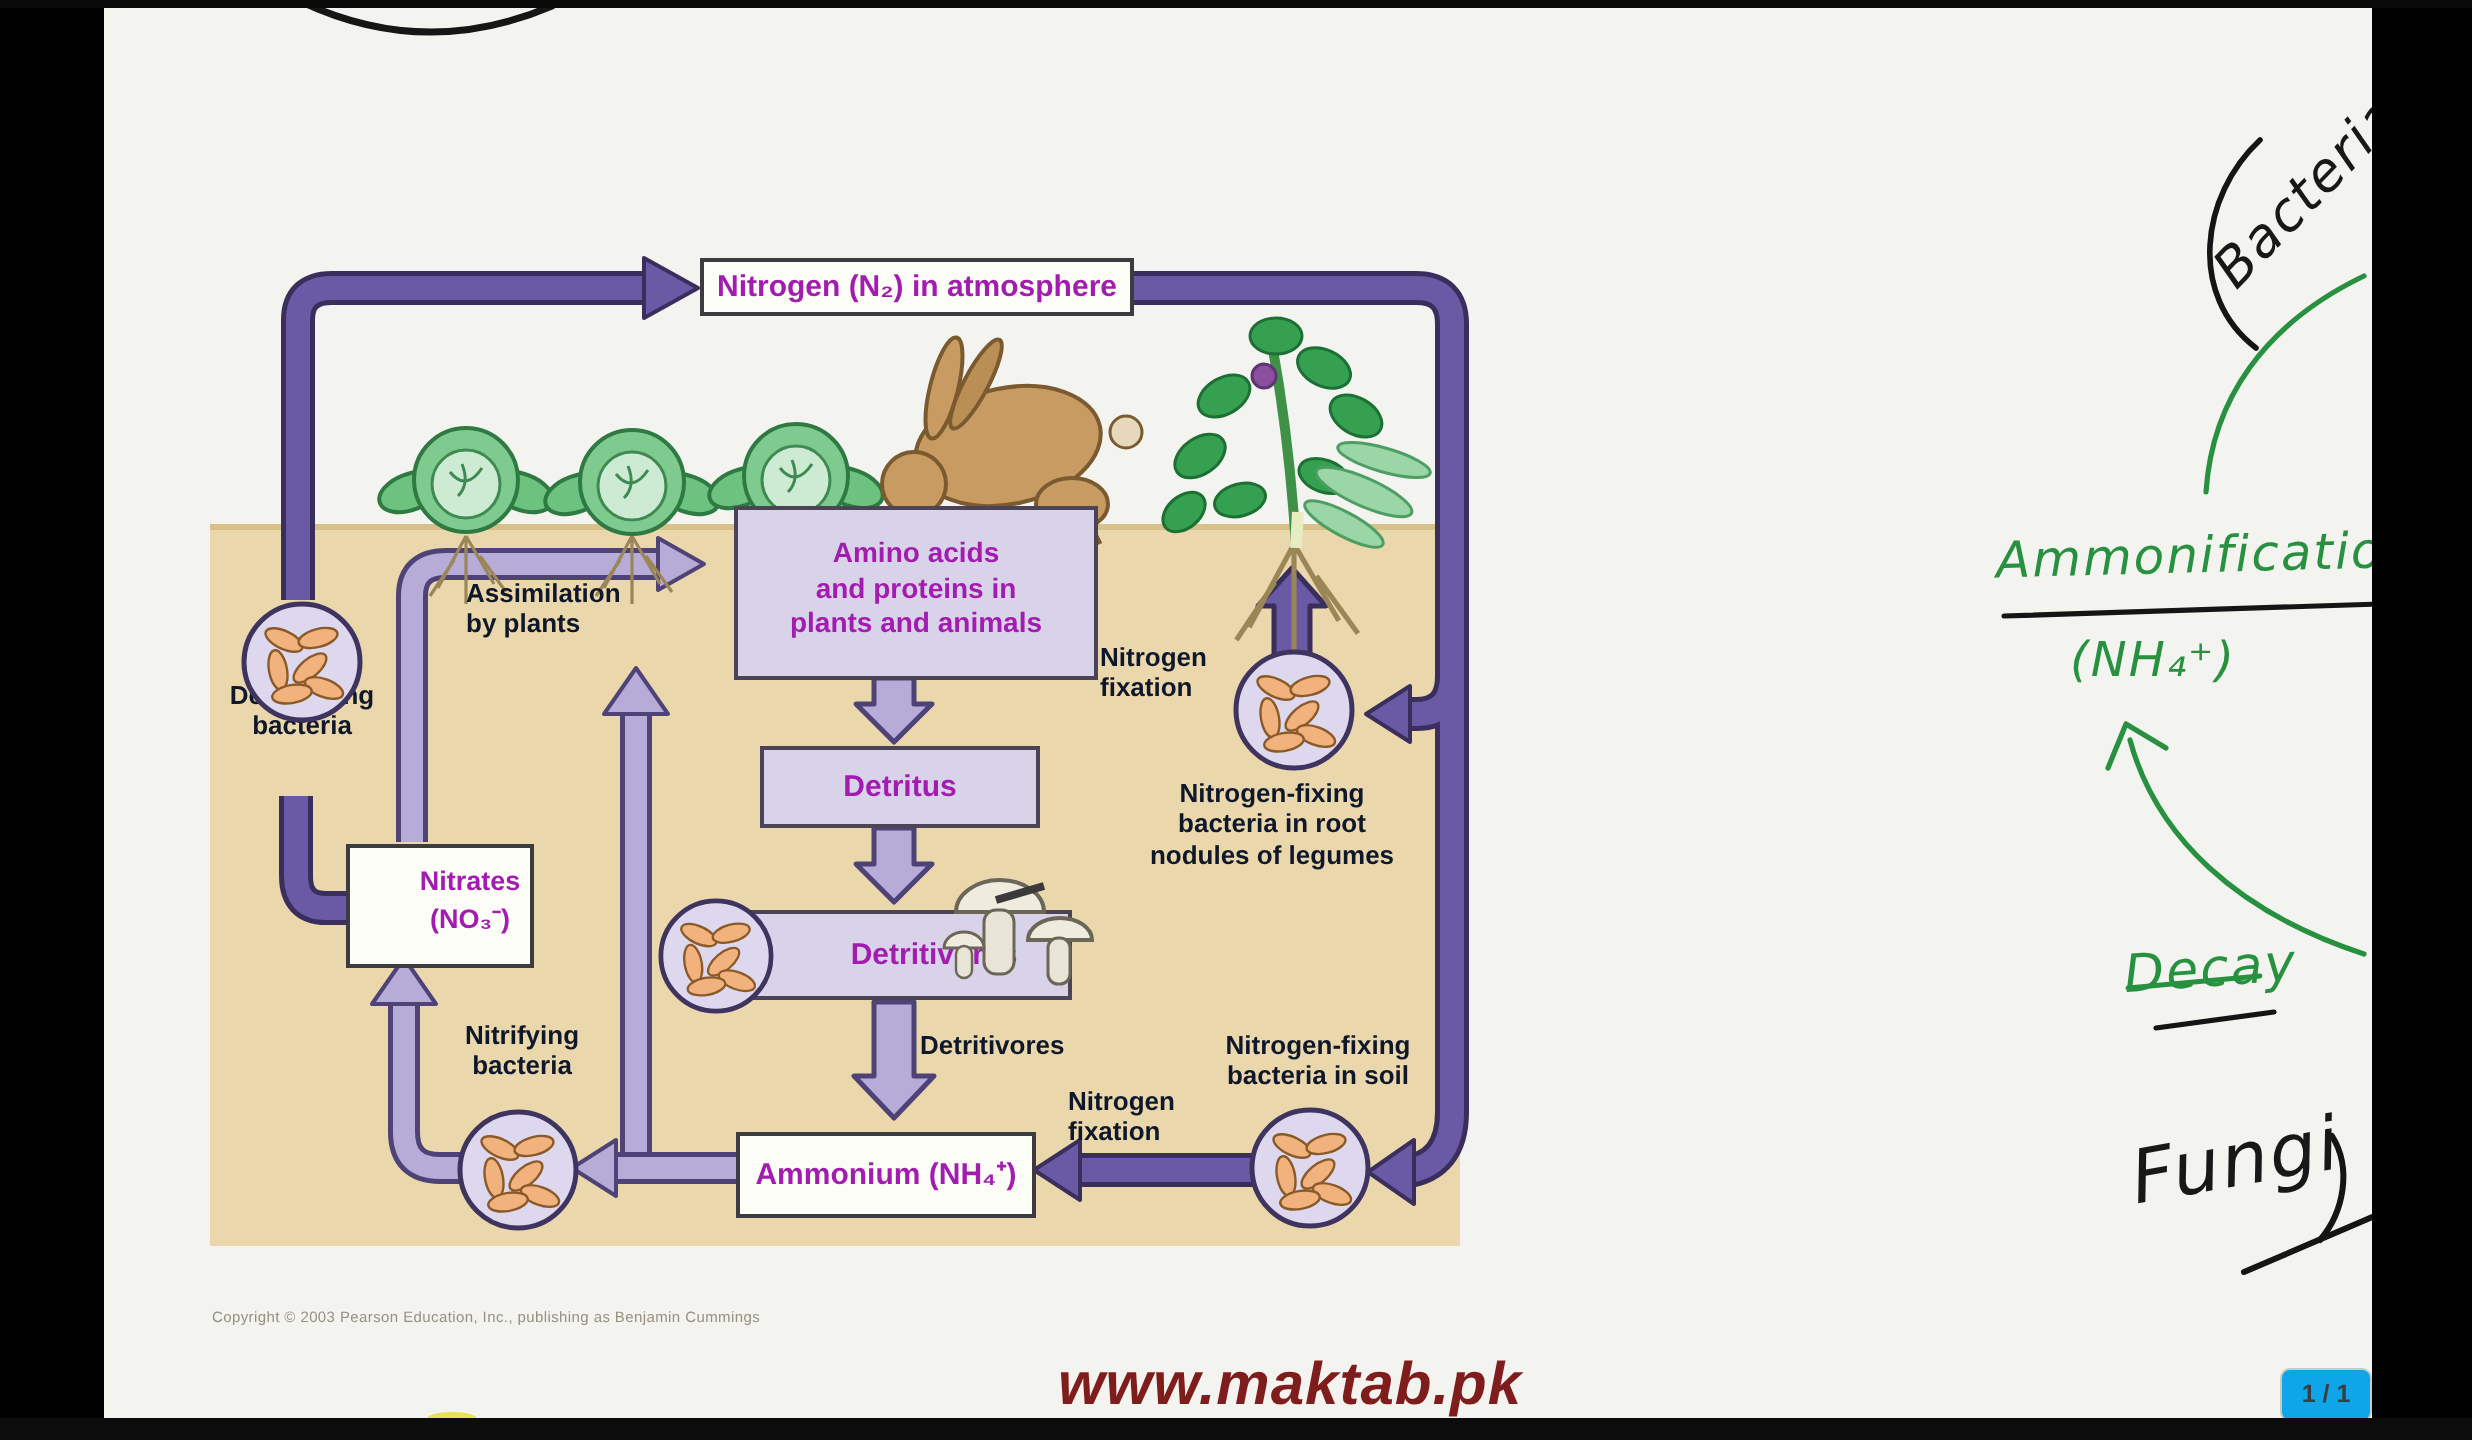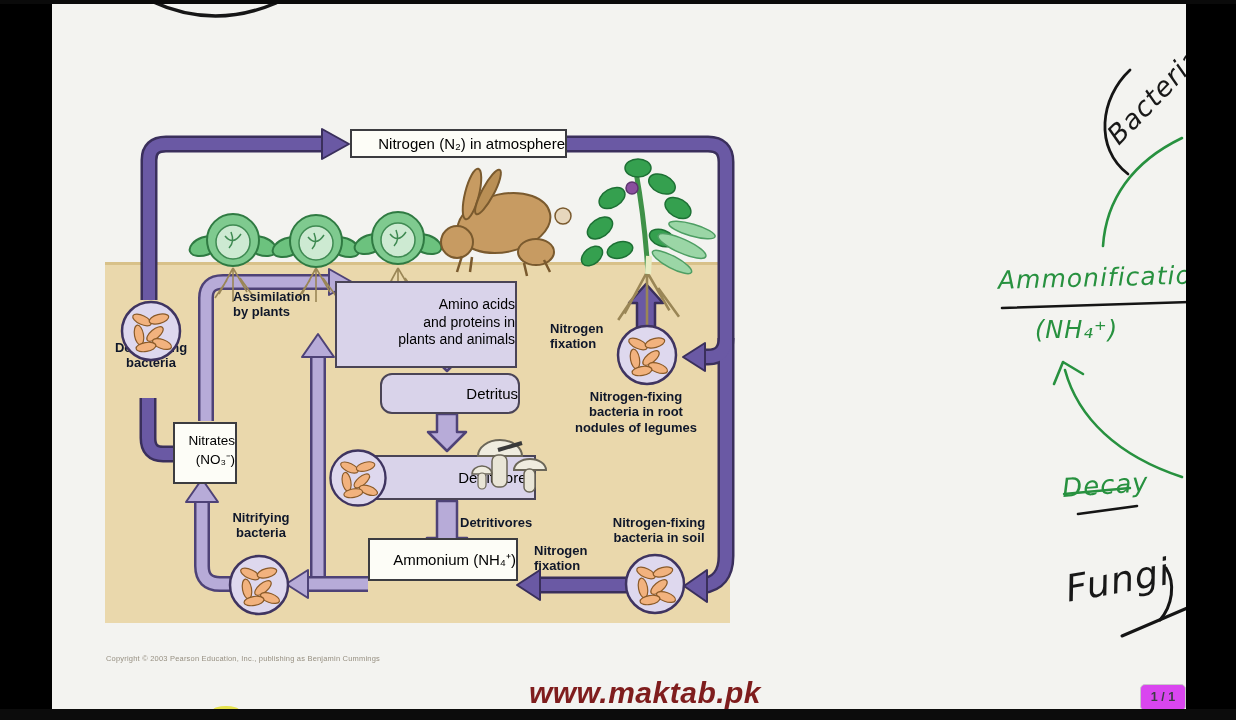--- a/index.html
+++ b/index.html
@@ -10,34 +10,34 @@
   .bar{position:absolute;background:#000;z-index:10;}
   #bar-left{left:0;top:0;width:52px;height:720px;}
   #bar-right{left:1186px;top:0;width:50px;height:720px;}
   #bar-top{left:0;top:0;width:1236px;height:4px;background:#0a0a0a;}
   #bar-bottom{left:0;top:709px;width:1236px;height:11px;background:#0c0c0c;z-index:12;}
   
   #soil{left:105px;top:262px;width:625px;height:358px;background:#ead8ac;
         border-top:3px solid #d8c189;z-index:1;}
   svg.layer{position:absolute;left:0;top:0;z-index:2;pointer-events:none;}
   svg.layer-top{z-index:4;}
-  .dbox{position:absolute;z-index:3;text-align:right;color:#000000;
-        font-weight:normal;white-space:pre-line;}
+  .dbox{position:absolute;z-index:3;text-align:center;color:#a21caf;
+        font-weight:bold;white-space:pre-line;}
   .white-box{background:#fdfdf7;border:2px solid #3c3c40;}
   .lav-box{background:#d9d3ea;border:2px solid #4a4456;}
   .lbl{position:absolute;z-index:3;color:#0f172a;font-weight:bold;
        font-size:13px;line-height:1.18;white-space:pre-line;}
   .center{text-align:center;} .right{}
   #title-box{left:350px;top:129px;width:213px;height:25px;line-height:25px;font-size:15px;}
-  #amino-box{left:335px;top:253px;width:178px;height:70px;font-size:14px;padding-top:13px;line-height:1.25;margin-top:28px;}
-  #detritus-box{left:380px;top:373px;width:136px;height:37px;line-height:37px;font-size:15px;border-radius:12px;}
+  #amino-box{left:367px;top:253px;width:178px;height:70px;font-size:14px;padding-top:13px;line-height:1.25;}
+  #detritus-box{left:380px;top:373px;width:136px;height:37px;line-height:37px;font-size:15px;}
   #detritivores-box{left:346px;top:455px;width:186px;height:41px;line-height:41px;
                     font-size:15px;padding-left:52px;width:134px;}
-  #ammonium-box{left:368px;top:538px;width:146px;height:39px;line-height:39px;font-size:15px;}
-  #nitrates-box{left:173px;top:422px;width:60px;height:50px;font-size:13.5px;padding-top:8px;line-height:1.4;}
+  #ammonium-box{left:368px;top:566px;width:146px;height:39px;line-height:39px;font-size:15px;}
+  #nitrates-box{left:173px;top:422px;width:60px;height:50px;font-size:13.5px;padding-top:8px;line-height:1.4;padding-left:30px;}
   #lbl-assimilation{left:233px;top:289px;width:95px;}
   #lbl-denitrifying{left:104px;top:340px;width:94px;text-align:center;}
   #lbl-nitrifying{left:220px;top:510px;width:82px;}
   #lbl-decomposition{left:460px;top:515px;width:120px;}
   #lbl-nfix-root{left:550px;top:321px;width:66px;}
   #lbl-nfix-soil{left:534px;top:543px;width:68px;}
   #lbl-root-nodules{left:558px;top:389px;width:156px;}
   #lbl-soil-bacteria{left:596px;top:515px;width:126px;}
   #copyright{left:106px;top:628px;width:300px;font-size:7.5px;font-weight:normal;
              color:#979082;letter-spacing:.2px;margin-top:27px;}
@@ -47,21 +47,21 @@
   .green{color:#27913f;}
   .ink{color:#181818;}
   #ann-bacteria{left:1112px;top:124px;font-size:27px;transform:rotate(-46deg);transform-origin:0 50%;}
   #ann-ammonification{left:998px;top:263px;font-size:25px;transform:rotate(-1.5deg);}
   #ann-nh4{left:1016px;top:316px;font-size:24px;margin-left:19px;}
   #ann-decay{left:1062px;top:470px;font-size:26px;transform:rotate(-4deg);}
   #ann-fungi{left:1066px;top:568px;font-size:37px;transform:rotate(-10deg);transform-origin:0 50%;}
   
   #watermark{left:440px;top:676px;width:410px;z-index:11;text-align:center;
              color:#7f1d1d;font-size:30px;font-weight:bold;font-style:italic;letter-spacing:.5px;}
-  #page-badge{left:1140px;top:684px;width:44px;height:25px;z-index:11;background:#d946ef;
+  #page-badge{left:1140px;top:684px;width:44px;height:25px;z-index:11;background:#0ea5e9;
               border:1px solid #c9c9c9;border-radius:5px;text-align:center;line-height:25px;
               font-size:12.5px;color:#3c3c44;font-weight:bold;}
 </style>
 </head>
 <body>
 
 <div id="soil" class="abs"></div>
 
 <svg class="layer" width="1236" height="720" viewBox="0 0 1236 720">
   <defs>

